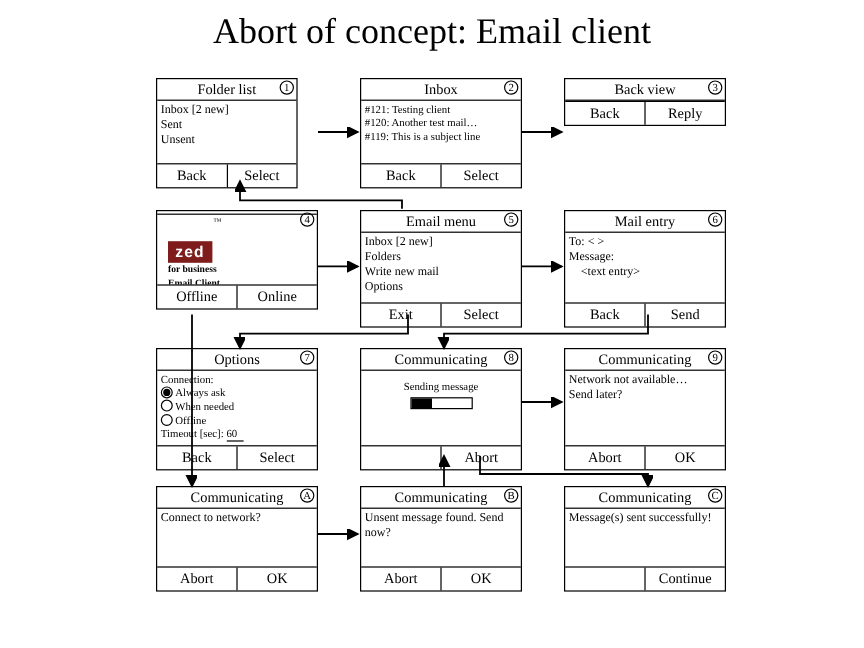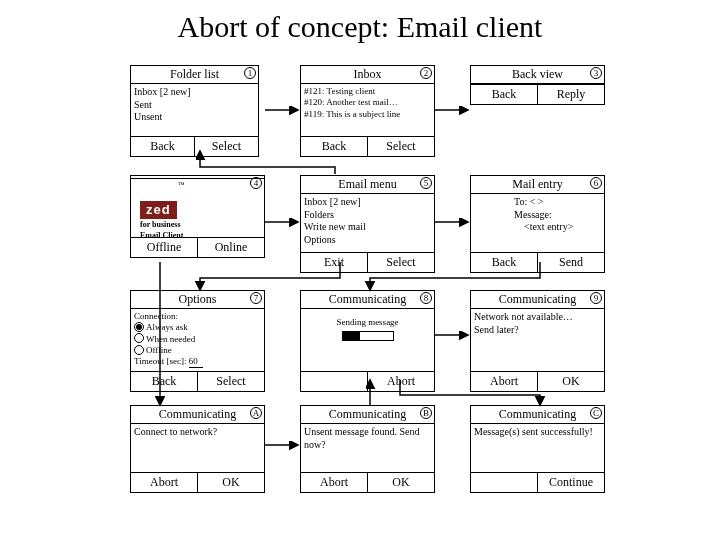--- a/index.html
+++ b/index.html
@@ -134,21 +134,21 @@
     display: inline-block;
     border-bottom: 1px solid #000;
     min-width: 14px;
   }
 </style>
 </head>
 <body>
 
 <div class="title">Abort of concept: Email client</div>
 
-<div class="panel" style="left:130px; top:65px; width:129px;">
+<div class="panel" style="left:130px; top:65px; width:118px;">
   <div class="panel-head"><span>Folder list</span><span class="panel-num">1</span></div>
   <div class="panel-body" style="height:48px;">
     <div>Inbox [2 new]</div>
     <div>Sent</div>
     <div>Unsent</div>
   </div>
   <div class="panel-btns">
     <div>Back</div>
     <div>Select</div>
   </div>
@@ -197,21 +197,21 @@
     <div>Options</div>
   </div>
   <div class="panel-btns">
     <div>Exit</div>
     <div>Select</div>
   </div>
 </div>
 
 <div class="panel" style="left:470px; top:175px; width:135px;">
   <div class="panel-head"><span>Mail entry</span><span class="panel-num">6</span></div>
-  <div class="panel-body" style="height:54px;margin-left:40px;">
+  <div class="panel-body" style="height:54px;">
     <div>To: &lt; &gt;</div>
     <div>Message:</div>
     <div style="white-space:pre;">    &lt;text entry&gt;</div>
   </div>
   <div class="panel-btns">
     <div>Back</div>
     <div>Send</div>
   </div>
 </div>
 

